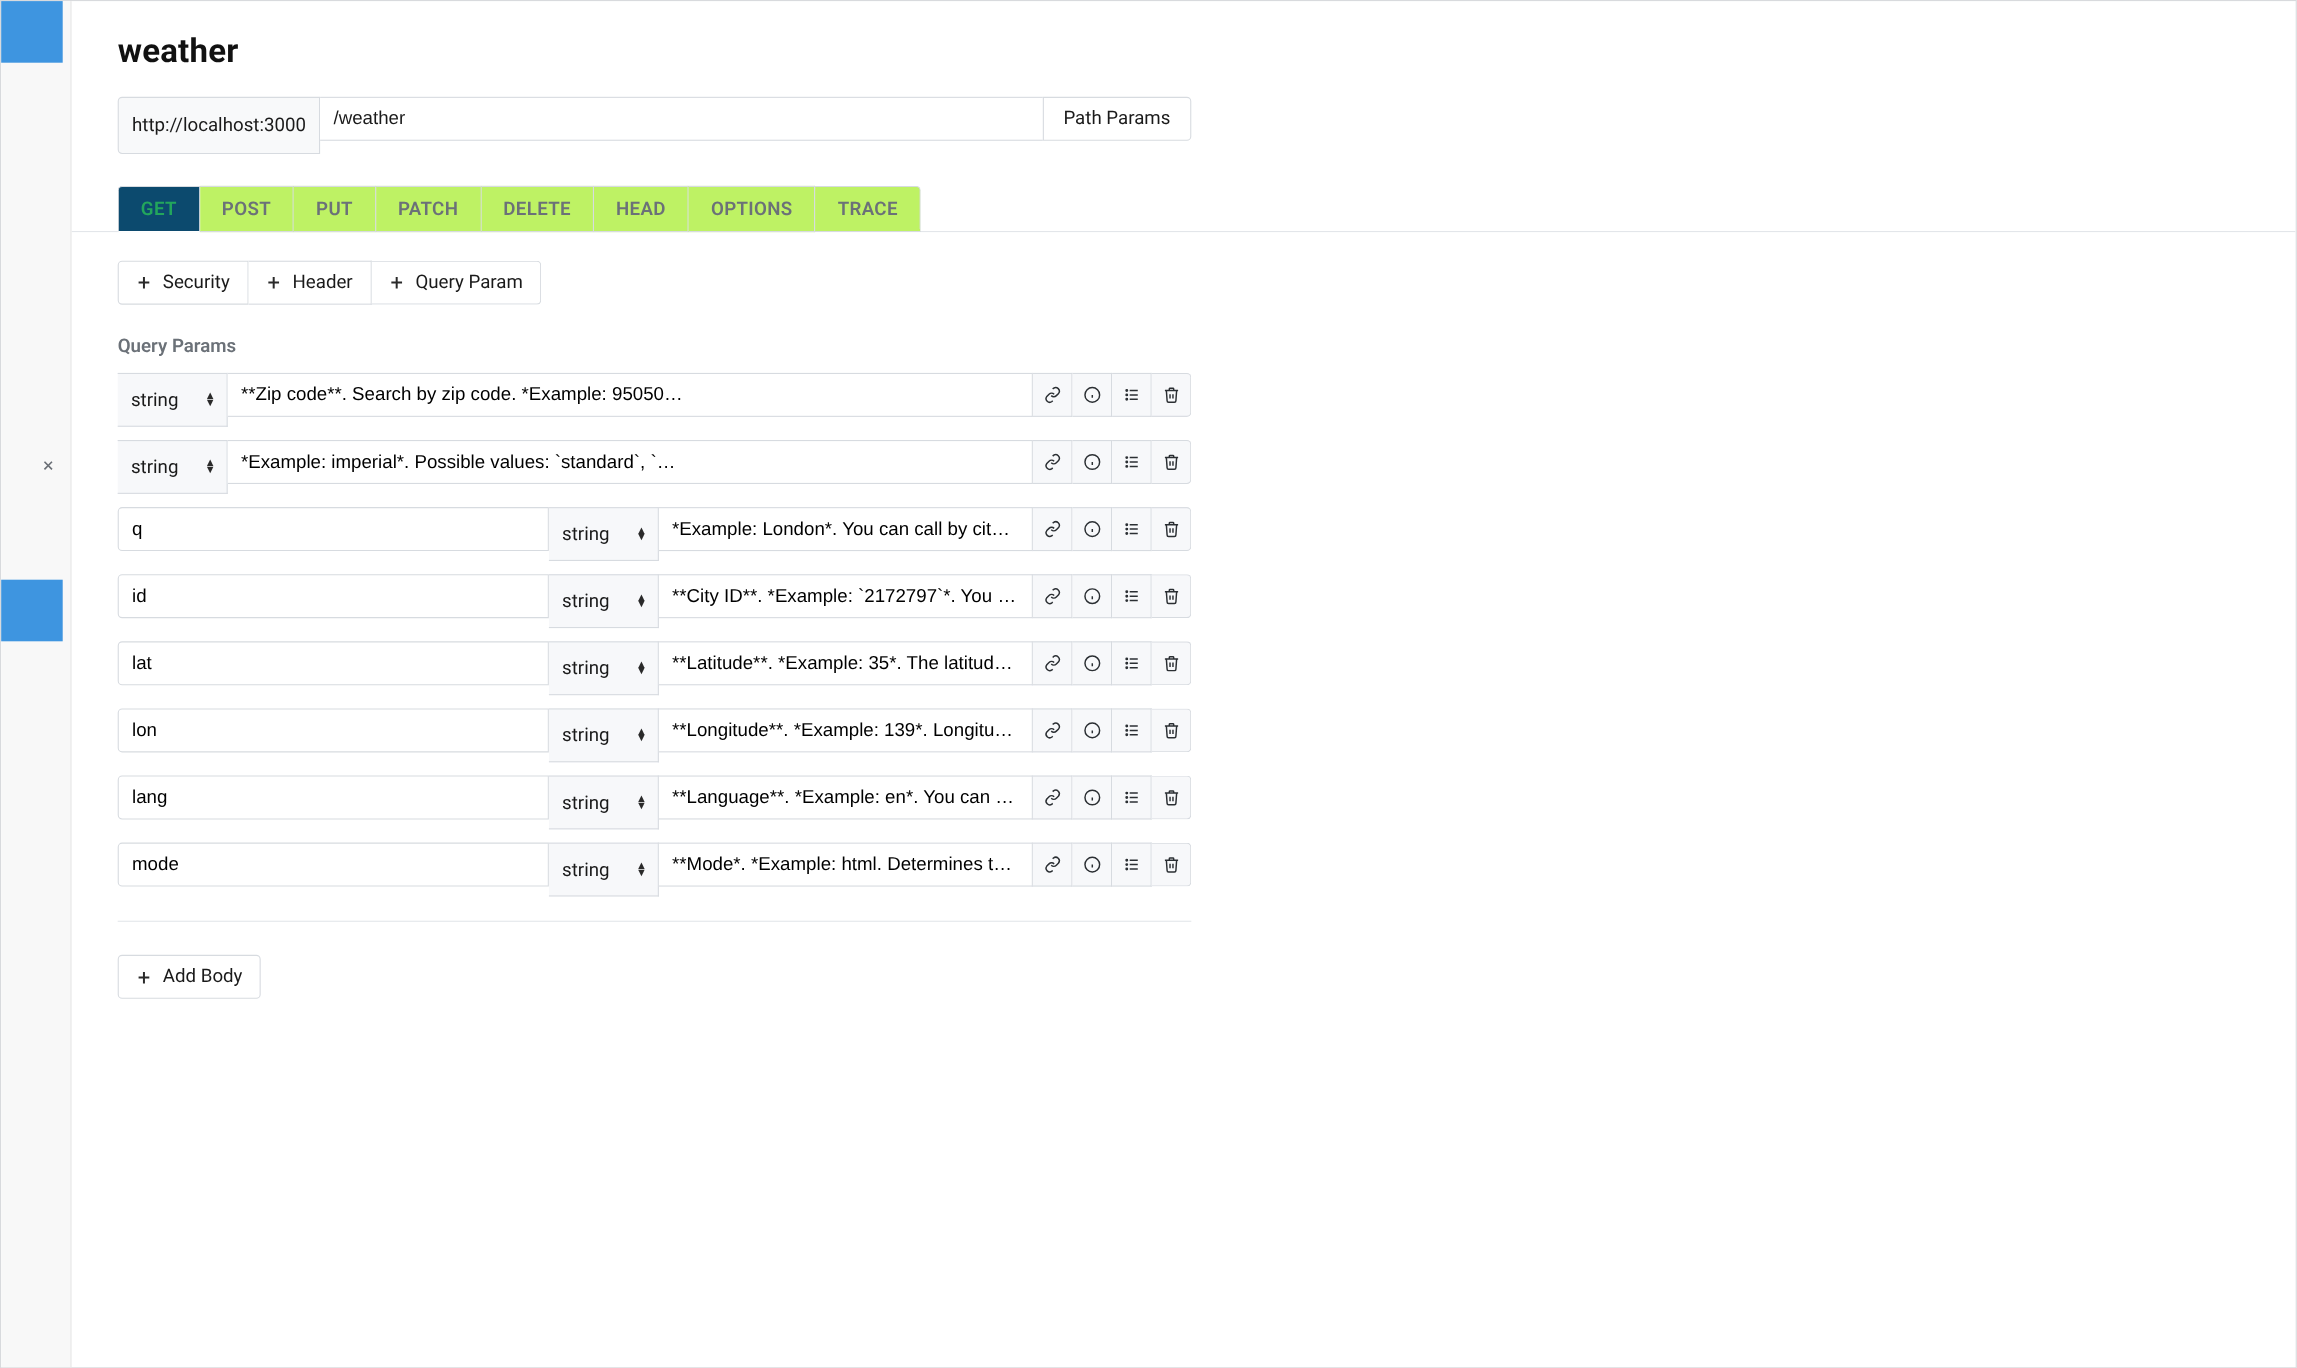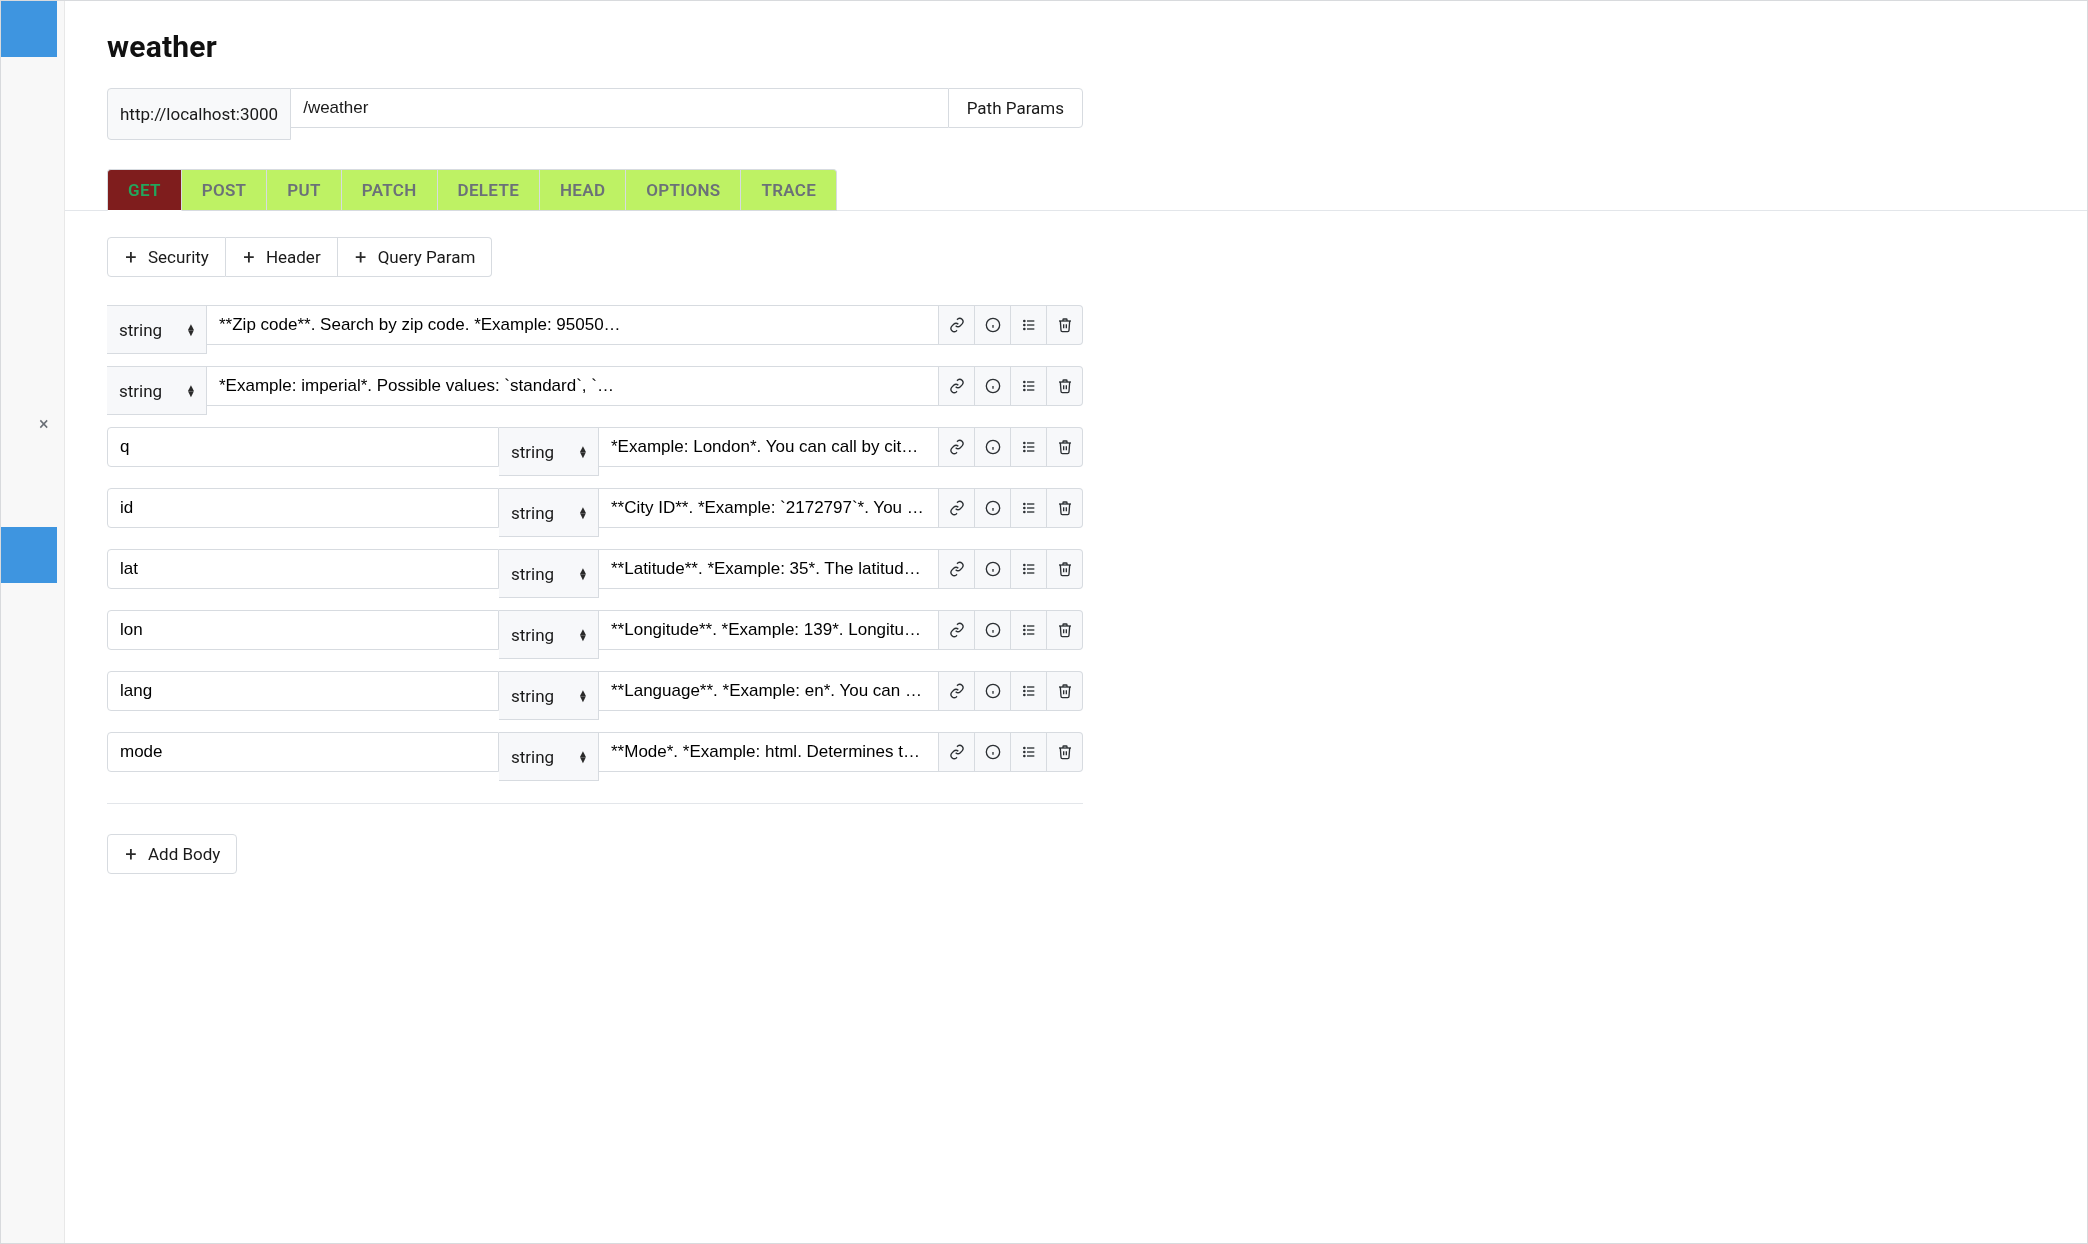--- a/index.html
+++ b/index.html
@@ -108,21 +108,21 @@
     background: #bef264;
     color: #6b7178;
     font-size: 17px;
     font-weight: 600;
     letter-spacing: 0.3px;
     cursor: pointer;
   }
   .method-tab:first-child { border-left: 1px solid #d7dbe0; border-radius: 4px 0 0 0; }
   .method-tab:last-child { border-radius: 0 4px 0 0; }
   .method-tab.active {
-    background: #7f1d1d;
+    background: #0c4a6e;
     color: #23a65c;
     border-bottom-color: #fff;
   }
   .content {
     padding: 26px 42px 40px 42px;
     flex: 1 1 auto;
     overflow: auto;
   }
   .add-row {
     display: flex;
@@ -264,20 +264,21 @@
         <div class="add-btn">
           <span class="plus">+</span>
           <span>Header</span>
         </div>
         <div class="add-btn">
           <span class="plus">+</span>
           <span>Query Param</span>
         </div>
       </div>
 
+      <div class="section-label">Query Params</div>
 
       <div id="params-list">
           <div class="param-row">
             <div class="param-type">
               <span>string</span>
               <span class="sort-icon">
                 <span>▲</span>
                 <span>▼</span>
               </span>
             </div>

